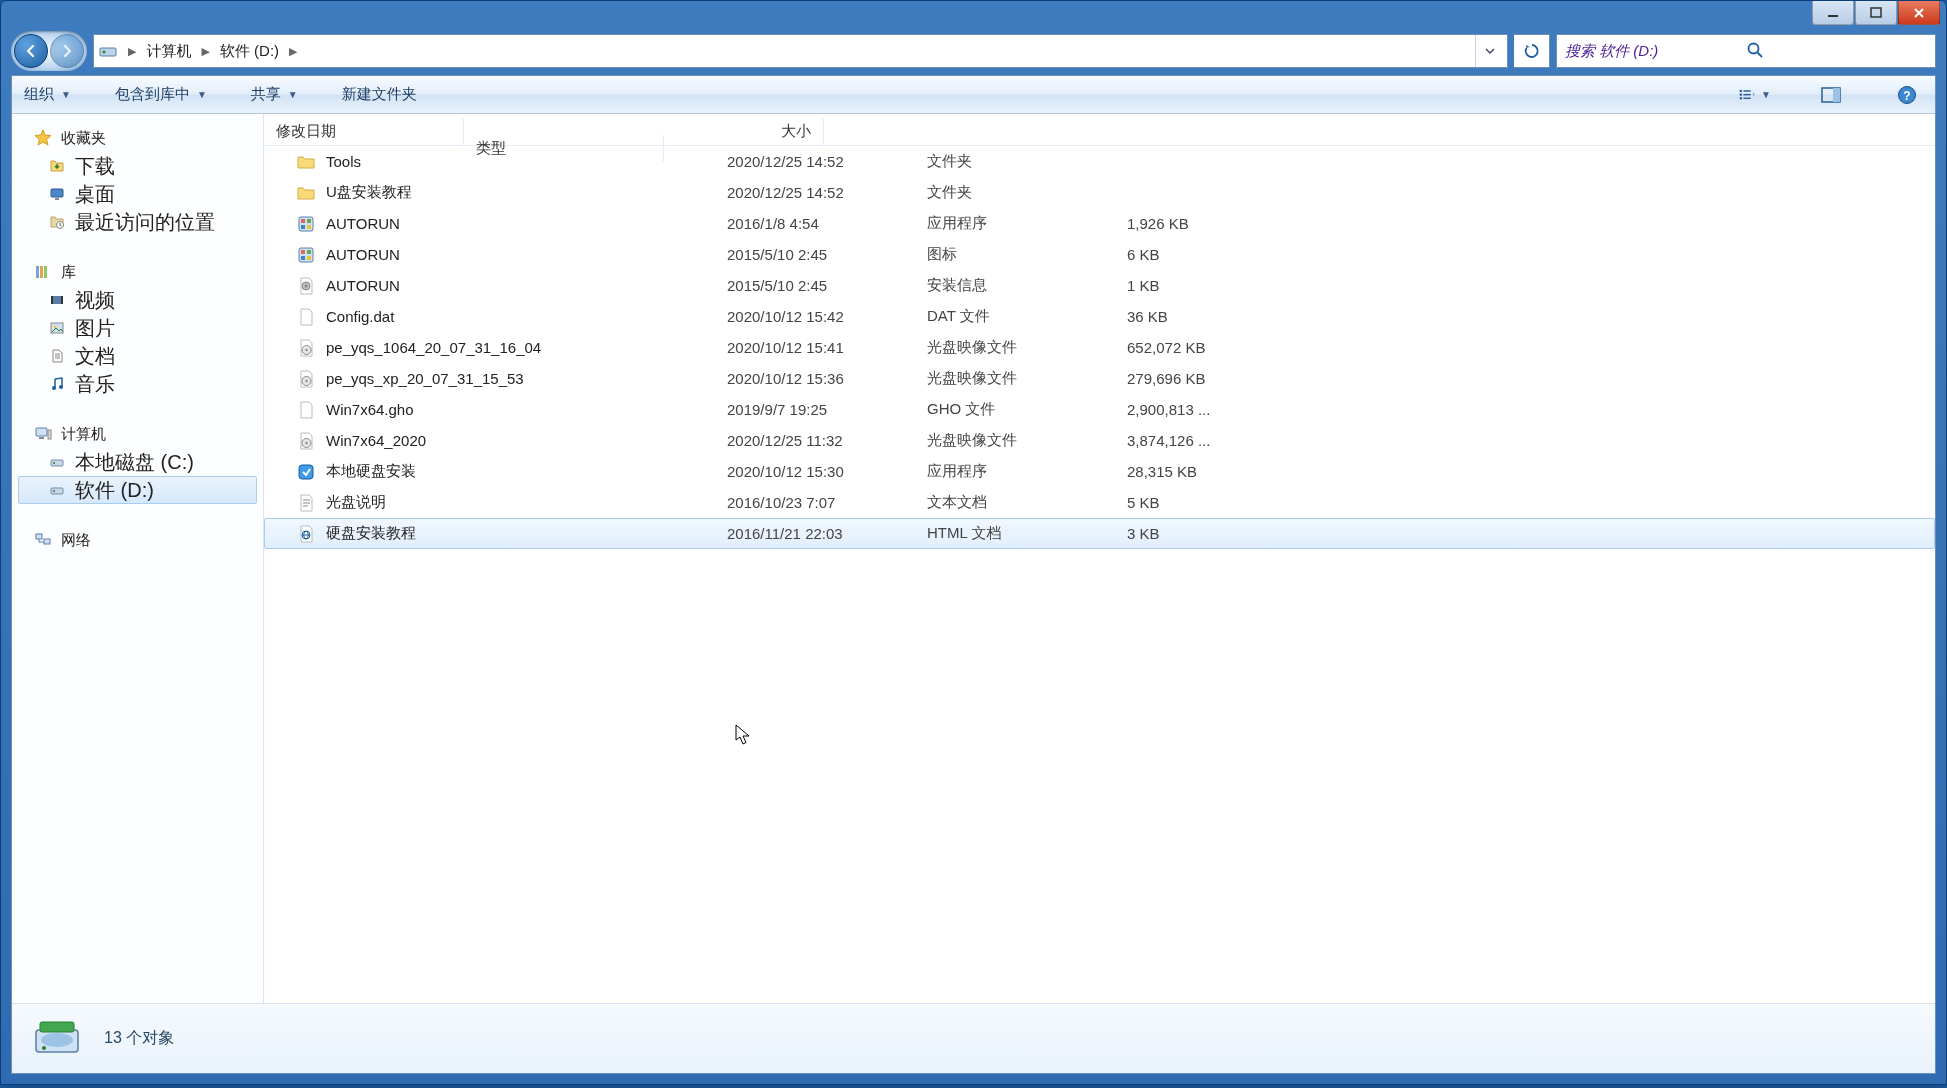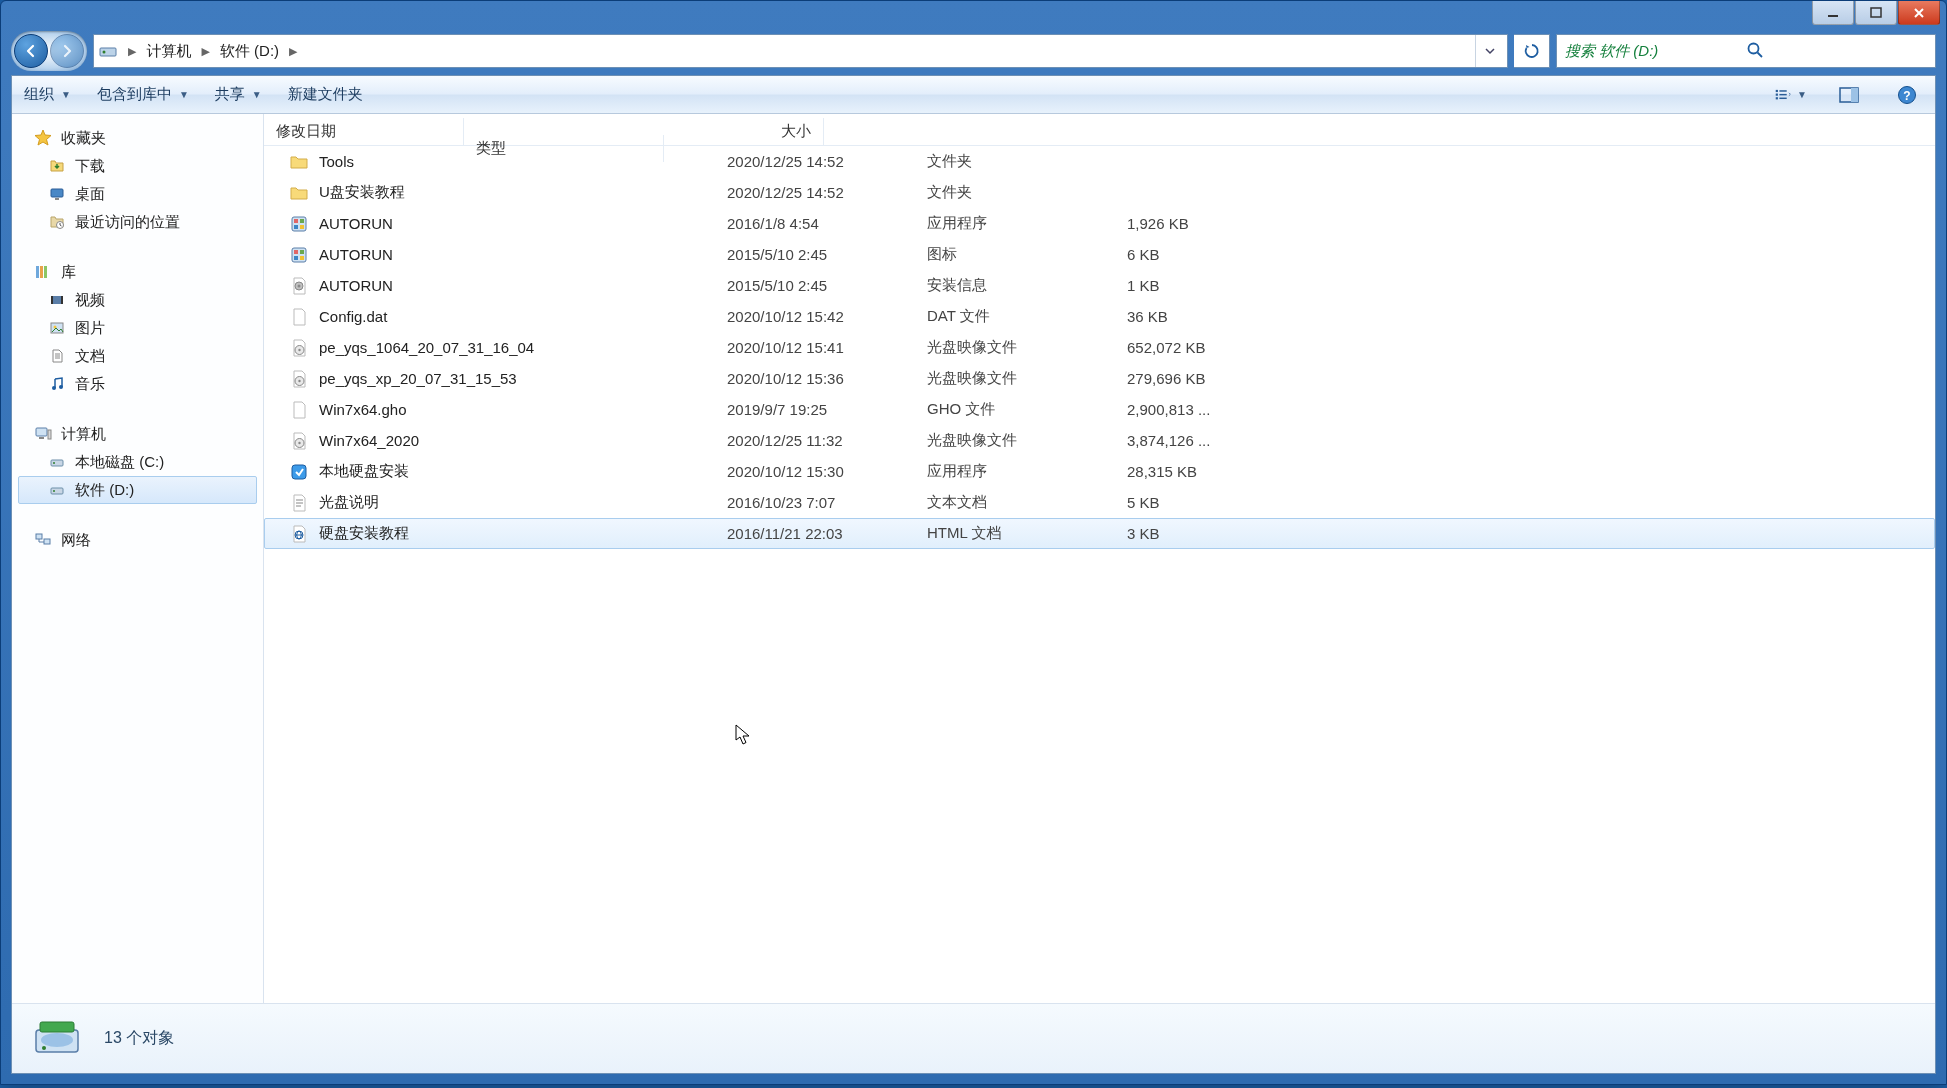--- a/index.html
+++ b/index.html
@@ -81,57 +81,57 @@
   .crumb { font-size:15px;color:#222; }
   .crumb-sep { color:#666; font-size:11px; padding:0 4px; }
   .addr-right { margin-left:auto; display:flex; }
   .addr-btn { width:28px;height:32px;border-left:1px solid #c8d4e2; display:flex;align-items:center;justify-content:center; color:#446; }
   .refresh-btn {
     width:36px;height:34px;background:#fff;border:1px solid #6d90b5;border-left:none;
     display:flex;align-items:center;justify-content:center;color:#1d5da1;
   }
   .search-box {
     width: 380px; height:34px;border:1px solid #6d90b5;background:#fff;
-    display:flex;align-items:center;padding:0 8px;color:#15803d;font-style:italic;font-size:15px;
+    display:flex;align-items:center;padding:0 8px;color:#4c1d95;font-style:italic;font-size:15px;
   }
   .search-box span { flex:1; }
   .search-icon { color:#1d5da1; }
 
   .content-frame {
     position:absolute;
     left:10px; right:10px; top:74px; bottom:10px;
     background:#fff;
     border:1px solid #6d90b5;
   }
   .toolbar {
     height:38px;
     background: linear-gradient(#f7fbff,#e3eefb 48%,#d3e3f5 52%,#e8f2fc);
     border-bottom:1px solid #b7c9dd;
     display:flex;align-items:center;
     padding:7px 12px;
-    gap:26px;
+    gap:44px;
     font-size:15px;color:#1b3b5f;justify-content:center;
   }
   .toolbar .tb-item { display:flex;align-items:center;gap:5px;cursor:default; }
   .tb-dd { font-size:10px;color:#3a5d85;margin-left:2px; }
   .toolbar .spacer { flex:1; }
   .tb-icon-btn { width:32px;height:26px;display:flex;align-items:center;justify-content:center;color:#2a5d97;border-radius:3px; }
 
   .body-area { position:absolute; top:38px; bottom:70px; left:0; right:0; display:flex; }
   .sidebar {
     width:252px;
     border-right:1px solid #d9e3ef;
     padding:10px 6px;
     overflow:auto;
     background:#fdfeff;
   }
   .nav-group { margin-bottom:22px; }
   .nav-item {
     height:28px;display:flex;align-items:center;gap:8px;
-    padding:0 8px 0 28px;font-size:15px;color:#222;
+    padding:0 8px 0 28px;font-size:20px;color:#222;
     border:1px solid transparent;border-radius:2px;
   }
   .nav-item.top { padding-left:14px;font-size:15px; }
   .nav-item.selected {
     background: linear-gradient(#eaf3fd,#d6e8fb);
     border:1px solid #a9cdee;
   }
   .nav-ico { width:20px;height:20px;display:inline-flex;align-items:center;justify-content:center; }
 
   .main-list { flex:1; overflow:auto; padding-top:4px; }
@@ -151,21 +151,21 @@
   .row {
     height:31px;display:flex;align-items:center;
     font-size:15px;color:#222;
     border:1px solid transparent;
   }
   .row.selected {
     background: linear-gradient(#f0f7ff,#e1effc);
     border:1px solid #a9cdee;border-radius:2px;
   }
   .cell { padding:0 12px; }
-  .cell.name { width:450px;display:flex;align-items:center;gap:10px;padding-left:24px; }
+  .cell.name { width:450px;display:flex;align-items:center;gap:10px;padding-left:31px; }
   .cell.date { width:200px;color:#444; }
   .cell.type { width:200px;color:#444; }
   .cell.size { width:160px;text-align:left;color:#444; }
   .file-ico { width:20px;height:20px;display:inline-flex;align-items:center;justify-content:center; }
 
   .status-bar {
     position:absolute;left:0;right:0;bottom:0;height:70px;
     border-top:1px solid #d9e3ef;
     background: linear-gradient(#f5fafe,#e9f2fb);
     display:flex;align-items:center;gap:20px;padding:0 18px;

